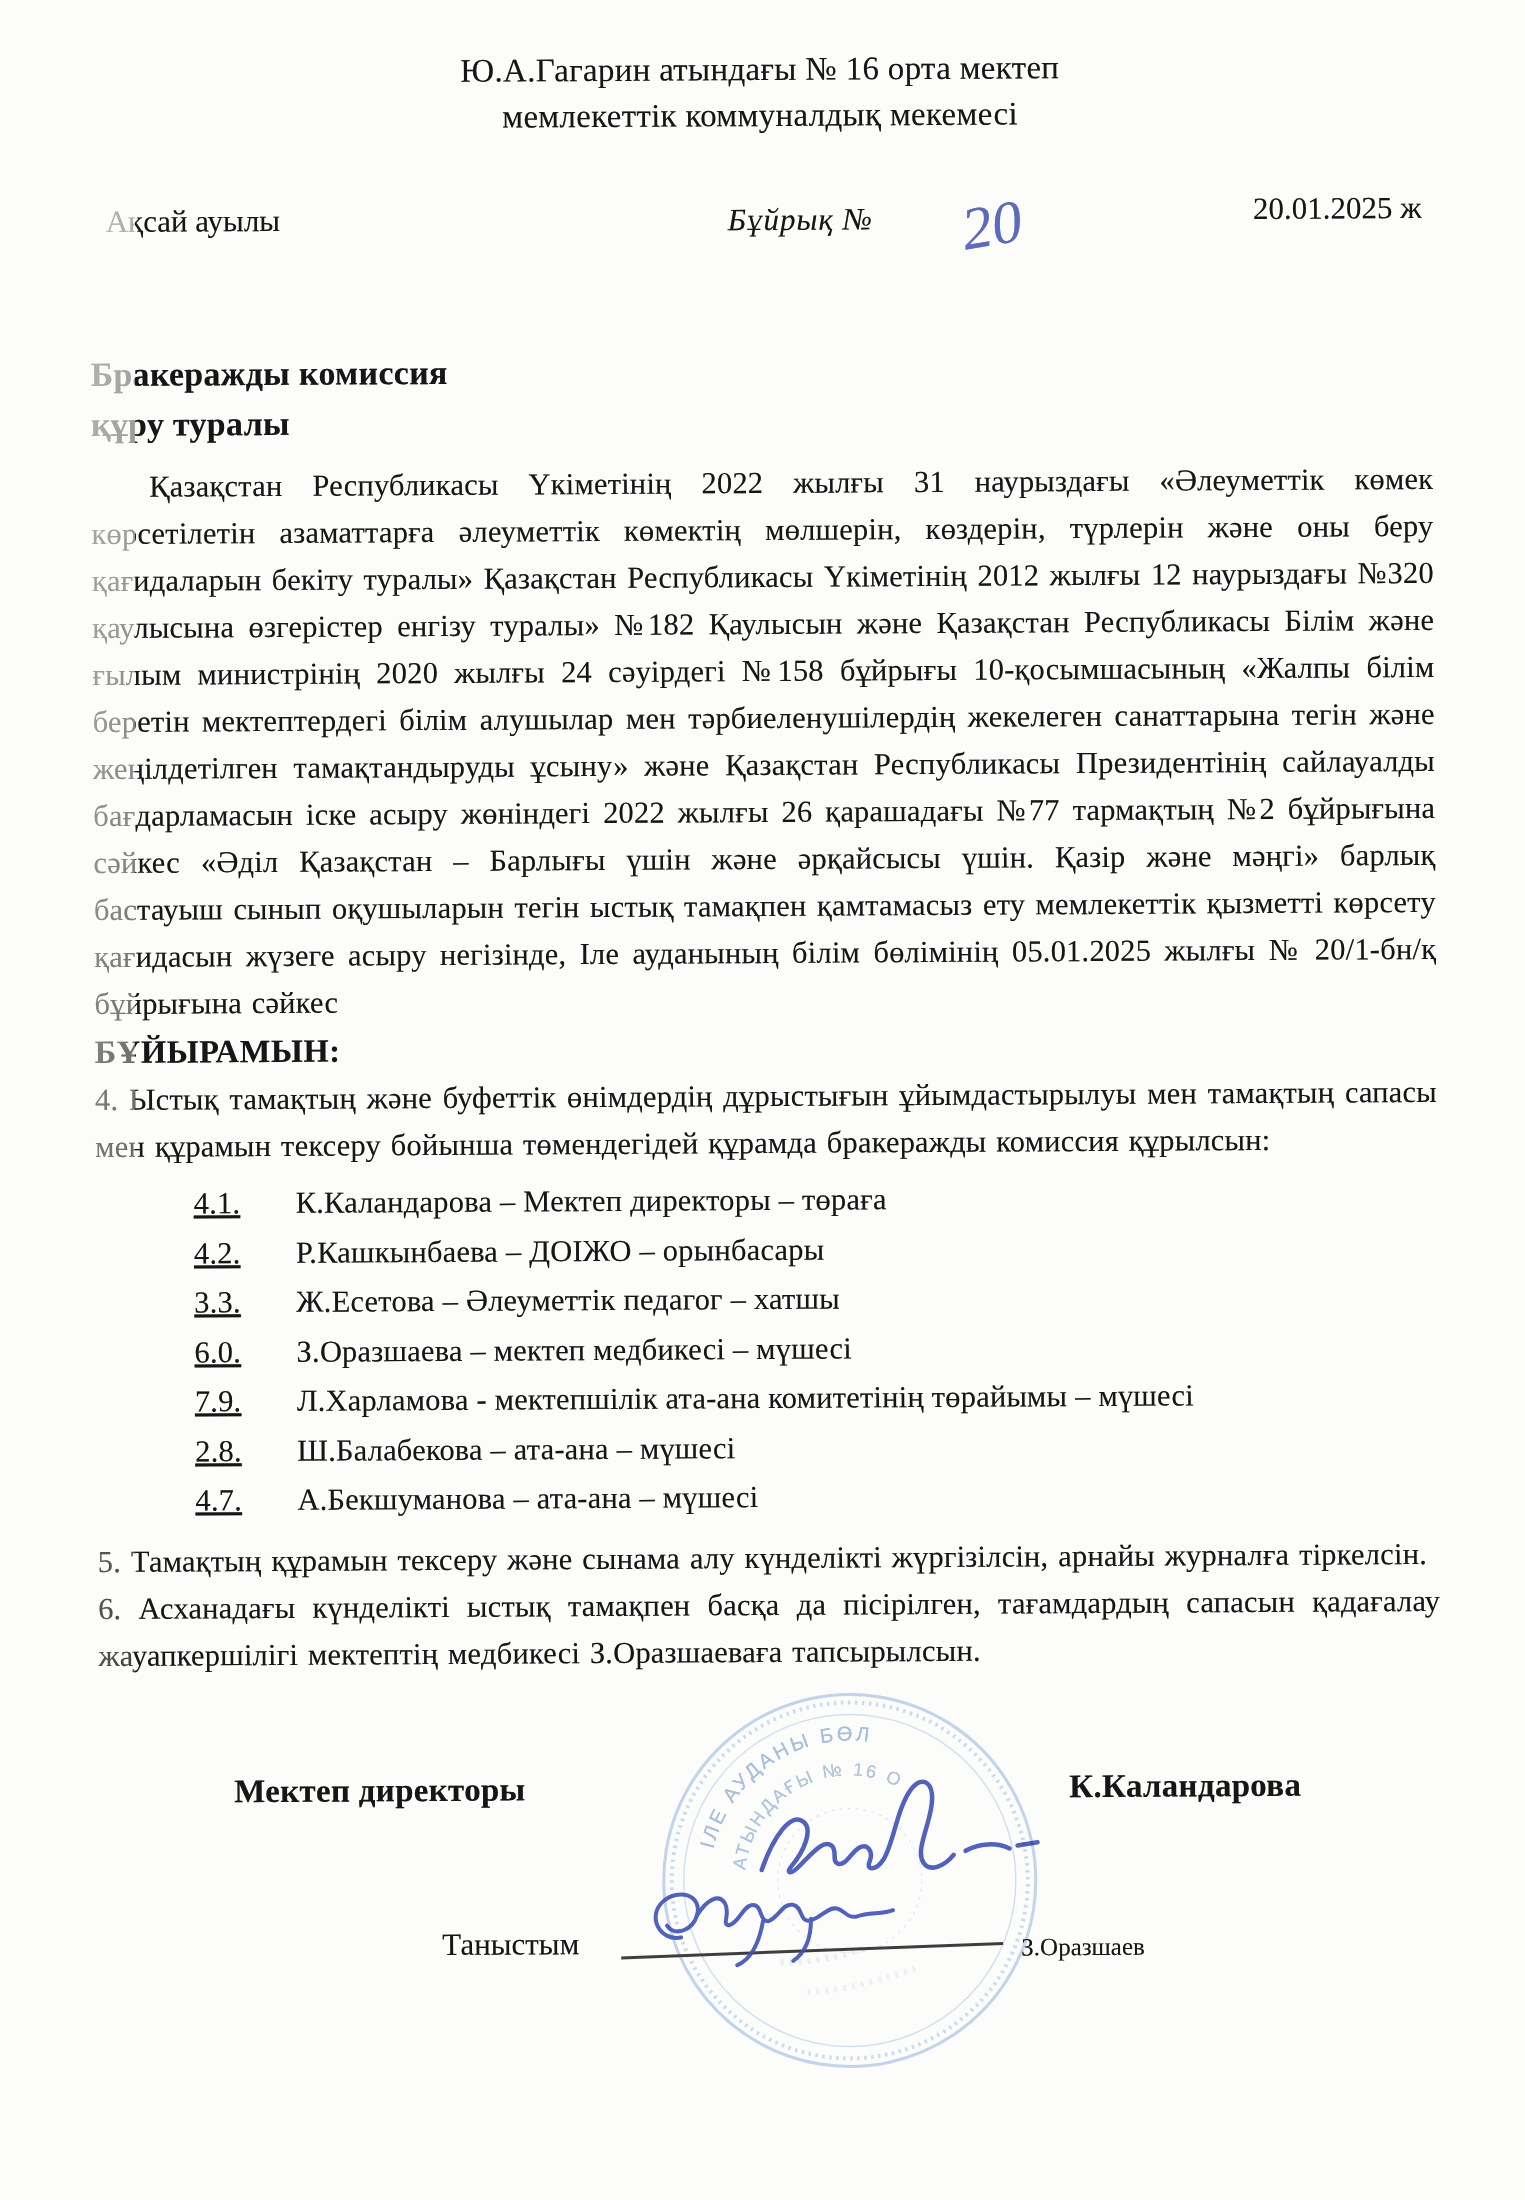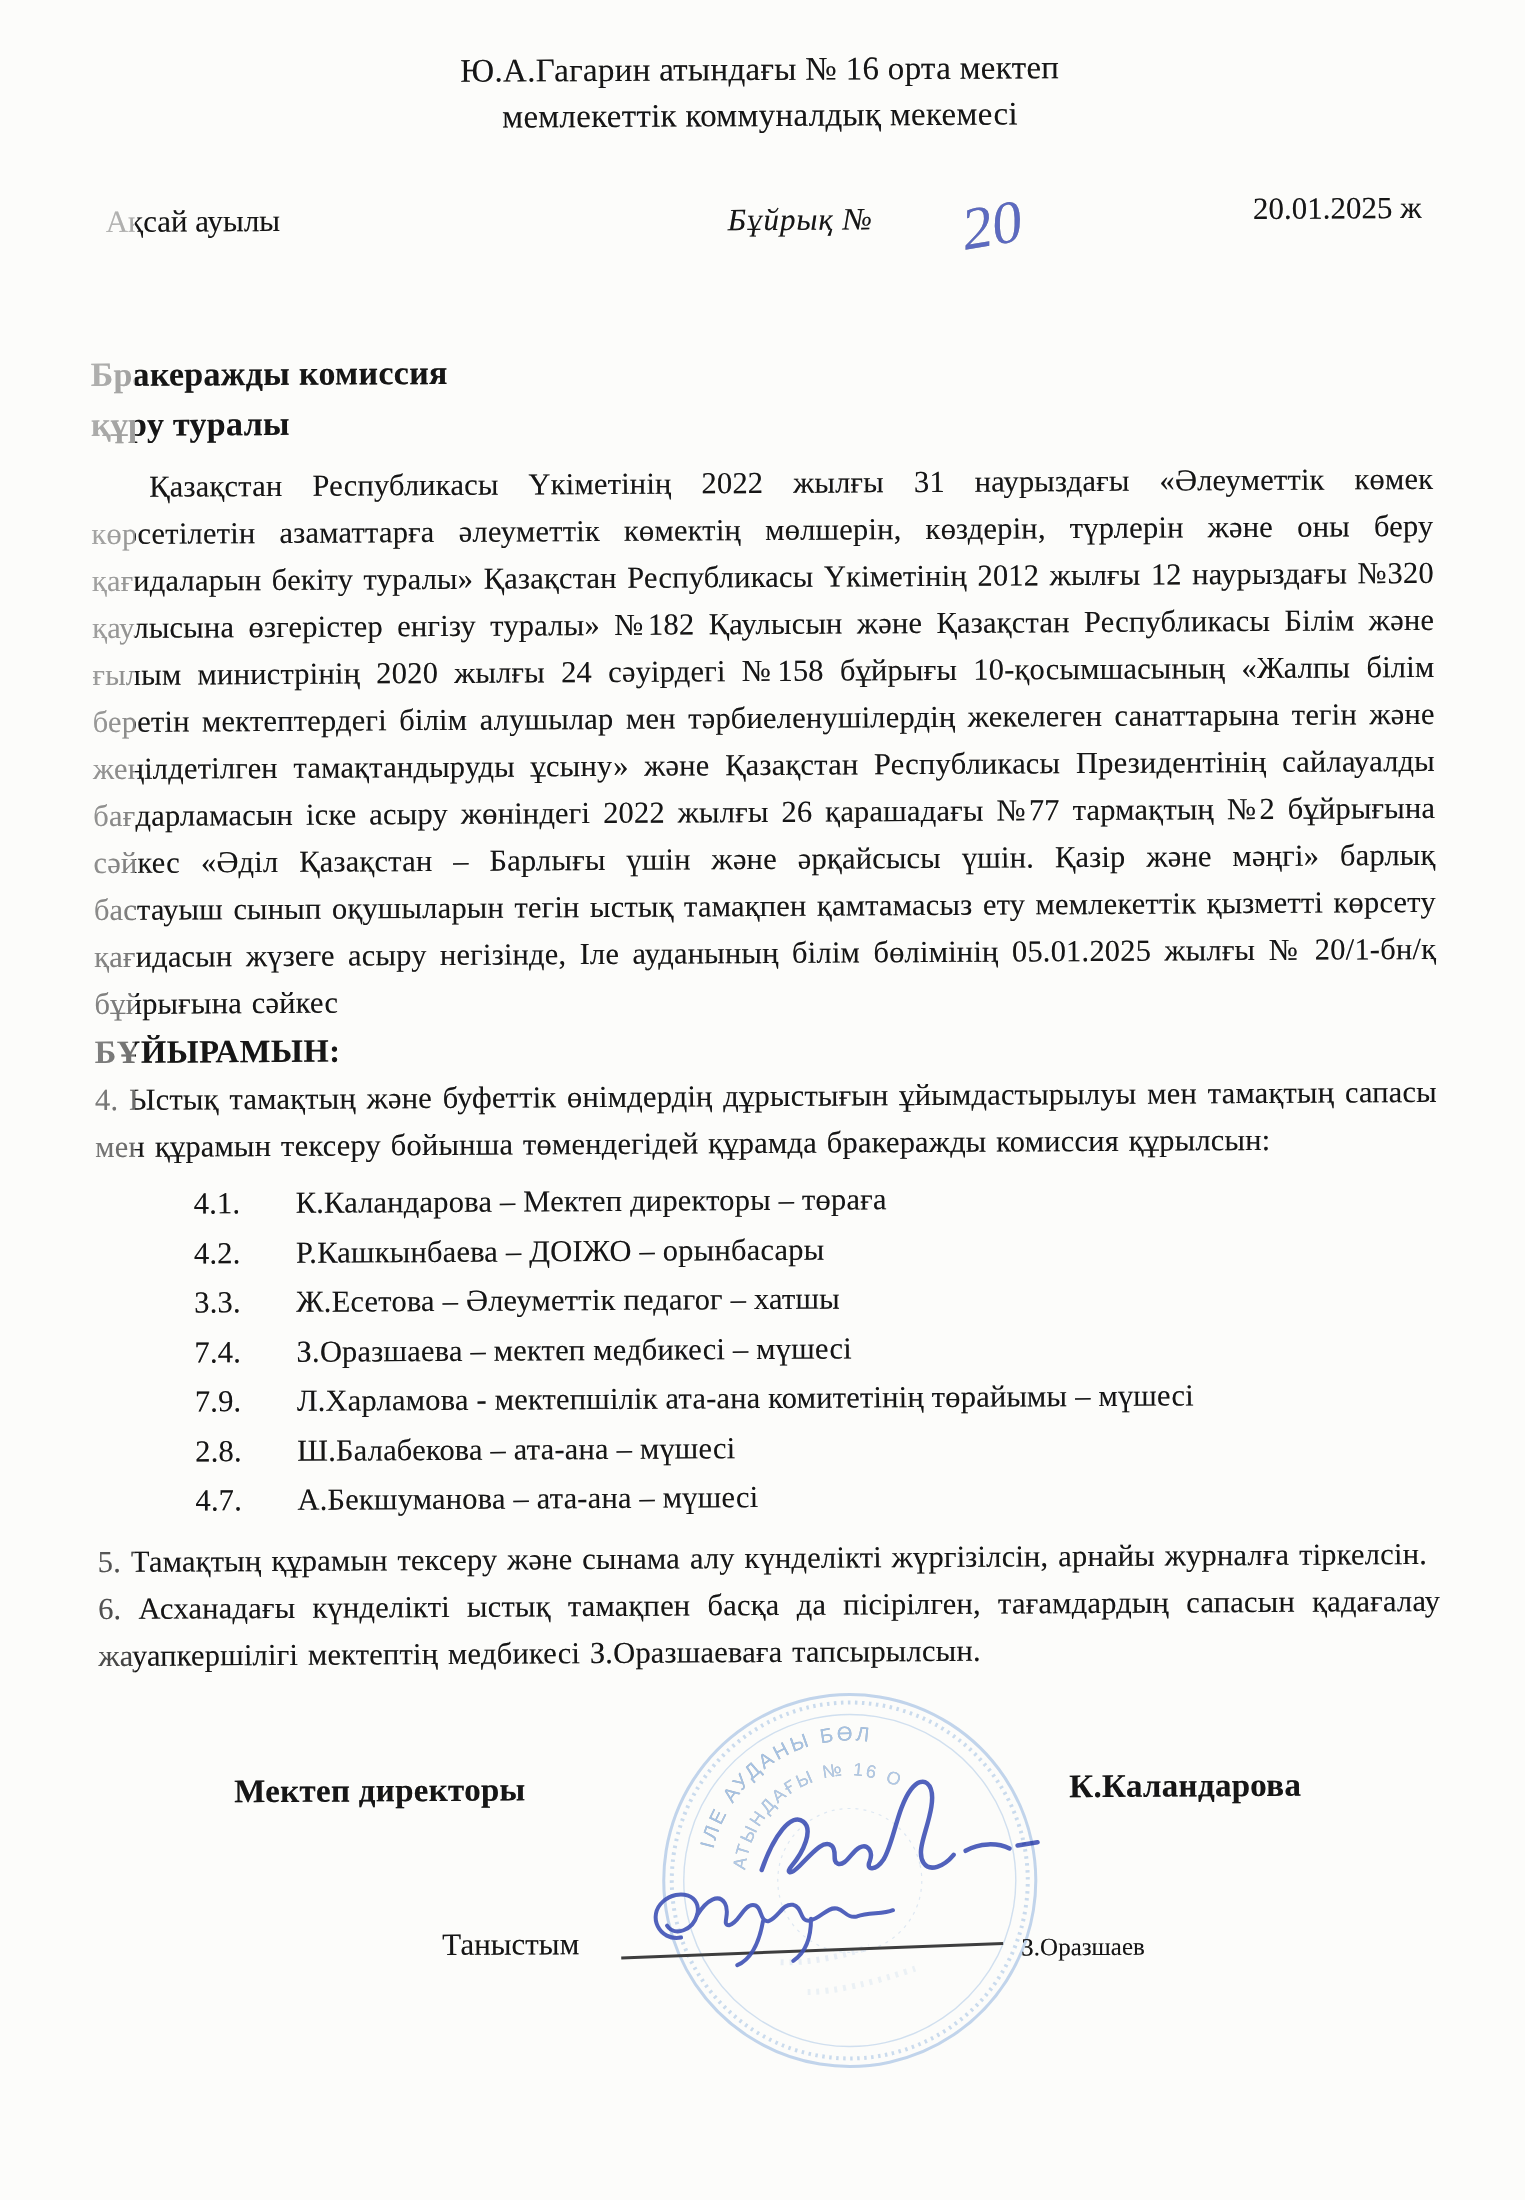--- a/index.html
+++ b/index.html
@@ -26,21 +26,21 @@
   .meta .date { position:absolute; right:10px; top:6px; }
   .subject { margin-top:96px; font-weight:bold; font-size:34px; line-height:50px; letter-spacing:.3px; }
   .preamble {
     margin:14px 0 0; font-size:30.5px; line-height:47px;
     text-align:justify; text-indent:58px; word-spacing:2px; letter-spacing:.2px;
   }
   .order-word { font-weight:bold; font-size:32.5px; line-height:49px; letter-spacing:.6px; }
   .para { margin:0; font-size:30.5px; line-height:47px; text-align:justify; word-spacing:2px; letter-spacing:.2px; }
   .commission { list-style:none; margin:9px 0 0; padding:0 0 0 98px; }
   .commission li { display:flex; font-size:30.5px; line-height:49.5px; letter-spacing:.2px; }
-  .commission .num { width:102px; flex:none; }
+  .commission .num { width:102px; flex:none;text-decoration:underline; }
   .p5 { margin-top:12px; }
   .sign-area { position:relative; margin-top:42px; }
   .stamp-svg { position:absolute; left:515px; top:-72px; z-index:1; mix-blend-mode:multiply; }
   .dir-sig { position:absolute; left:640px; top:34px; z-index:3; mix-blend-mode:multiply; }
   .sign-row {
     position:relative; z-index:2; display:flex; align-items:baseline;
     padding:52px 0 0 135px; font-weight:bold; font-size:33px; letter-spacing:.3px;
   }
   .sign-row .name { margin-left:auto; margin-right:140px; }
   .ack-row {
@@ -90,21 +90,21 @@
         </li>
       <li>
           <span class="num">4.2.</span>
           <span>Р.Кашкынбаева – ДОІЖО – орынбасары</span>
         </li>
       <li>
           <span class="num">3.3.</span>
           <span>Ж.Есетова – Әлеуметтік педагог – хатшы</span>
         </li>
       <li>
-          <span class="num">7.4.</span>
+          <span class="num">6.0.</span>
           <span>З.Оразшаева – мектеп медбикесі – мүшесі</span>
         </li>
       <li>
           <span class="num">7.9.</span>
           <span>Л.Харламова - мектепшілік ата-ана комитетінің төрайымы – мүшесі</span>
         </li>
       <li>
           <span class="num">2.8.</span>
           <span>Ш.Балабекова – ата-ана – мүшесі</span>
         </li>

